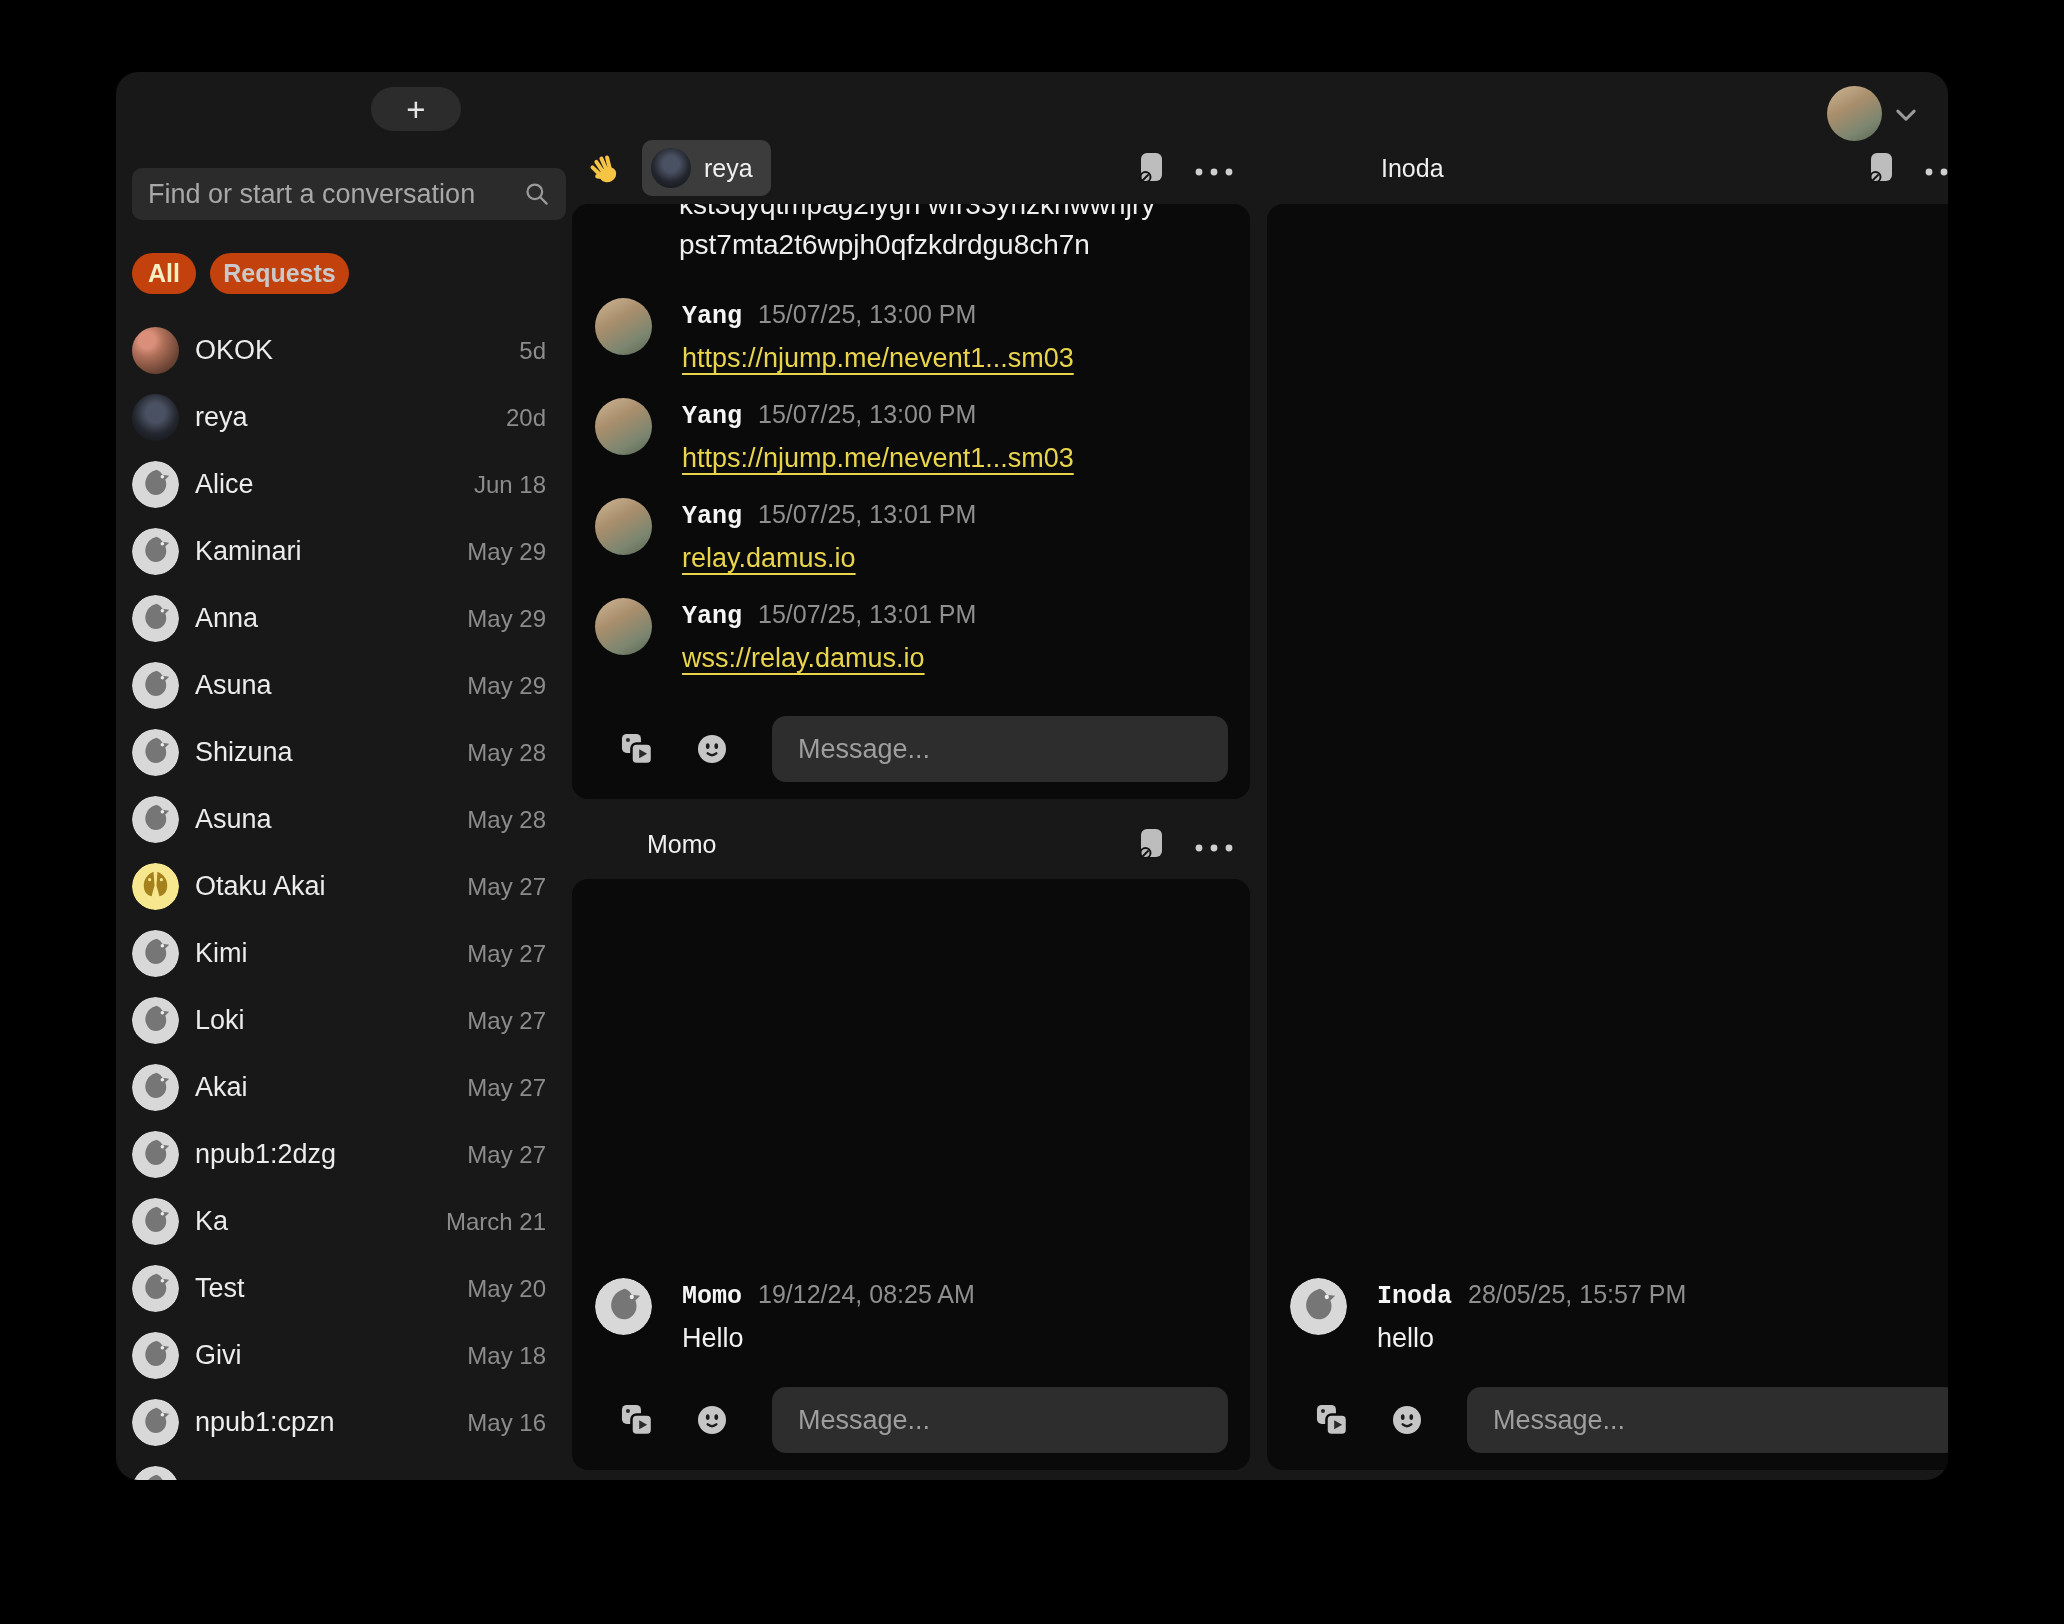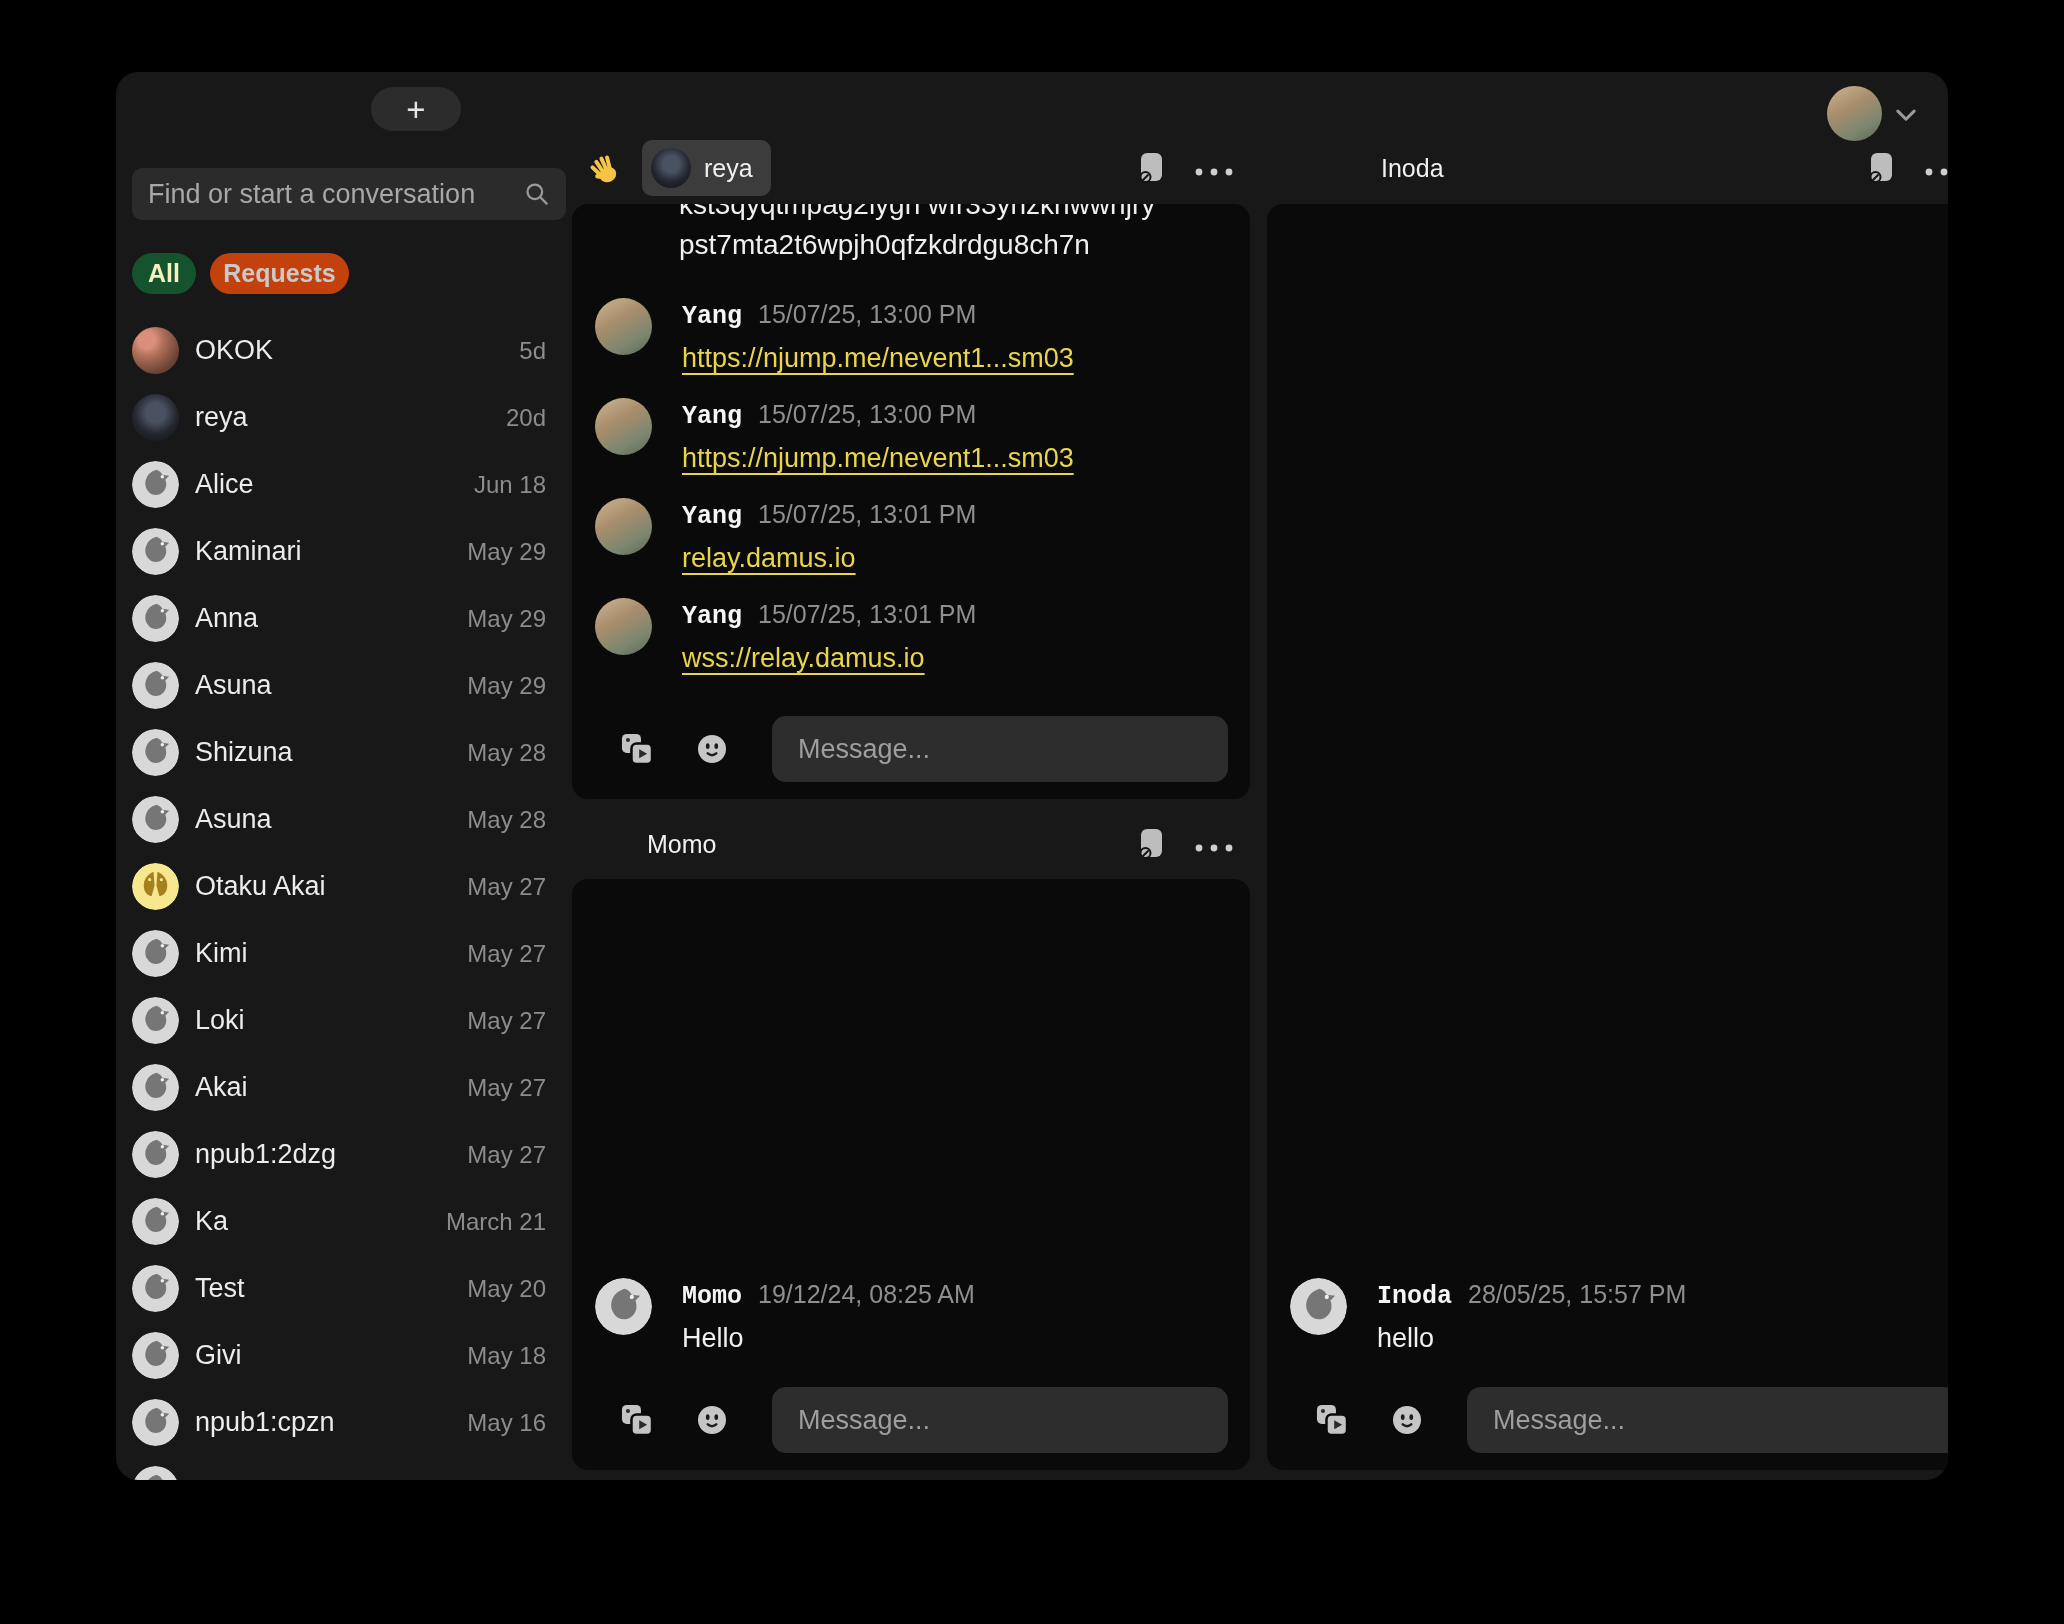--- a/index.html
+++ b/index.html
@@ -26,21 +26,21 @@
   .av-reya{background:radial-gradient(circle at 50% 40%,#4a5162 0 26%,#23262e 58%,#101116 100%);}
   .av-yang{background:linear-gradient(150deg,#cdb795 0%,#a98e6c 38%,#7d8670 72%,#596753 100%);}
   
   .search{position:absolute;left:16px;top:96px;width:434px;height:52px;border-radius:10px;
     background:#2b2b2b;border:none;outline:none;color:#dcdcdc;font-size:27px;padding:0 56px 0 16px;box-sizing:border-box;
     font-family:"Liberation Sans",sans-serif;}
   .search::placeholder{color:#a8a8a8;}
   .search-ic{position:absolute;left:407px;top:108px;width:27px;height:27px;}
   .tab{position:absolute;top:181px;height:41px;border-radius:21px;display:flex;align-items:center;
     justify-content:center;font-size:25px;font-weight:600;}
-  .tab-all{left:16px;width:64px;background:#14532d;color:#f6efc2;}
+  .tab-all{left:16px;width:64px;background:#c2410c;color:#f6efc2;}
   .tab-req{left:94px;width:139px;background:#c2410c;color:#c9c9c9;}
   .conv-list{position:absolute;left:16px;top:245px;width:434px;}
   .conv-row{display:flex;align-items:center;height:67px;}
   .conv-avatar{width:47px;height:47px;}
   .conv-name{margin-left:16px;font-size:27px;color:#ececec;white-space:nowrap;}
   .conv-date{margin-left:auto;padding-right:20px;font-size:24px;color:#8c8c8c;}
   
   .panel{position:absolute;}
   .panel-reya{left:456px;top:64px;width:678px;height:663px;}
   .panel-momo{left:456px;top:740px;width:678px;height:658px;}

